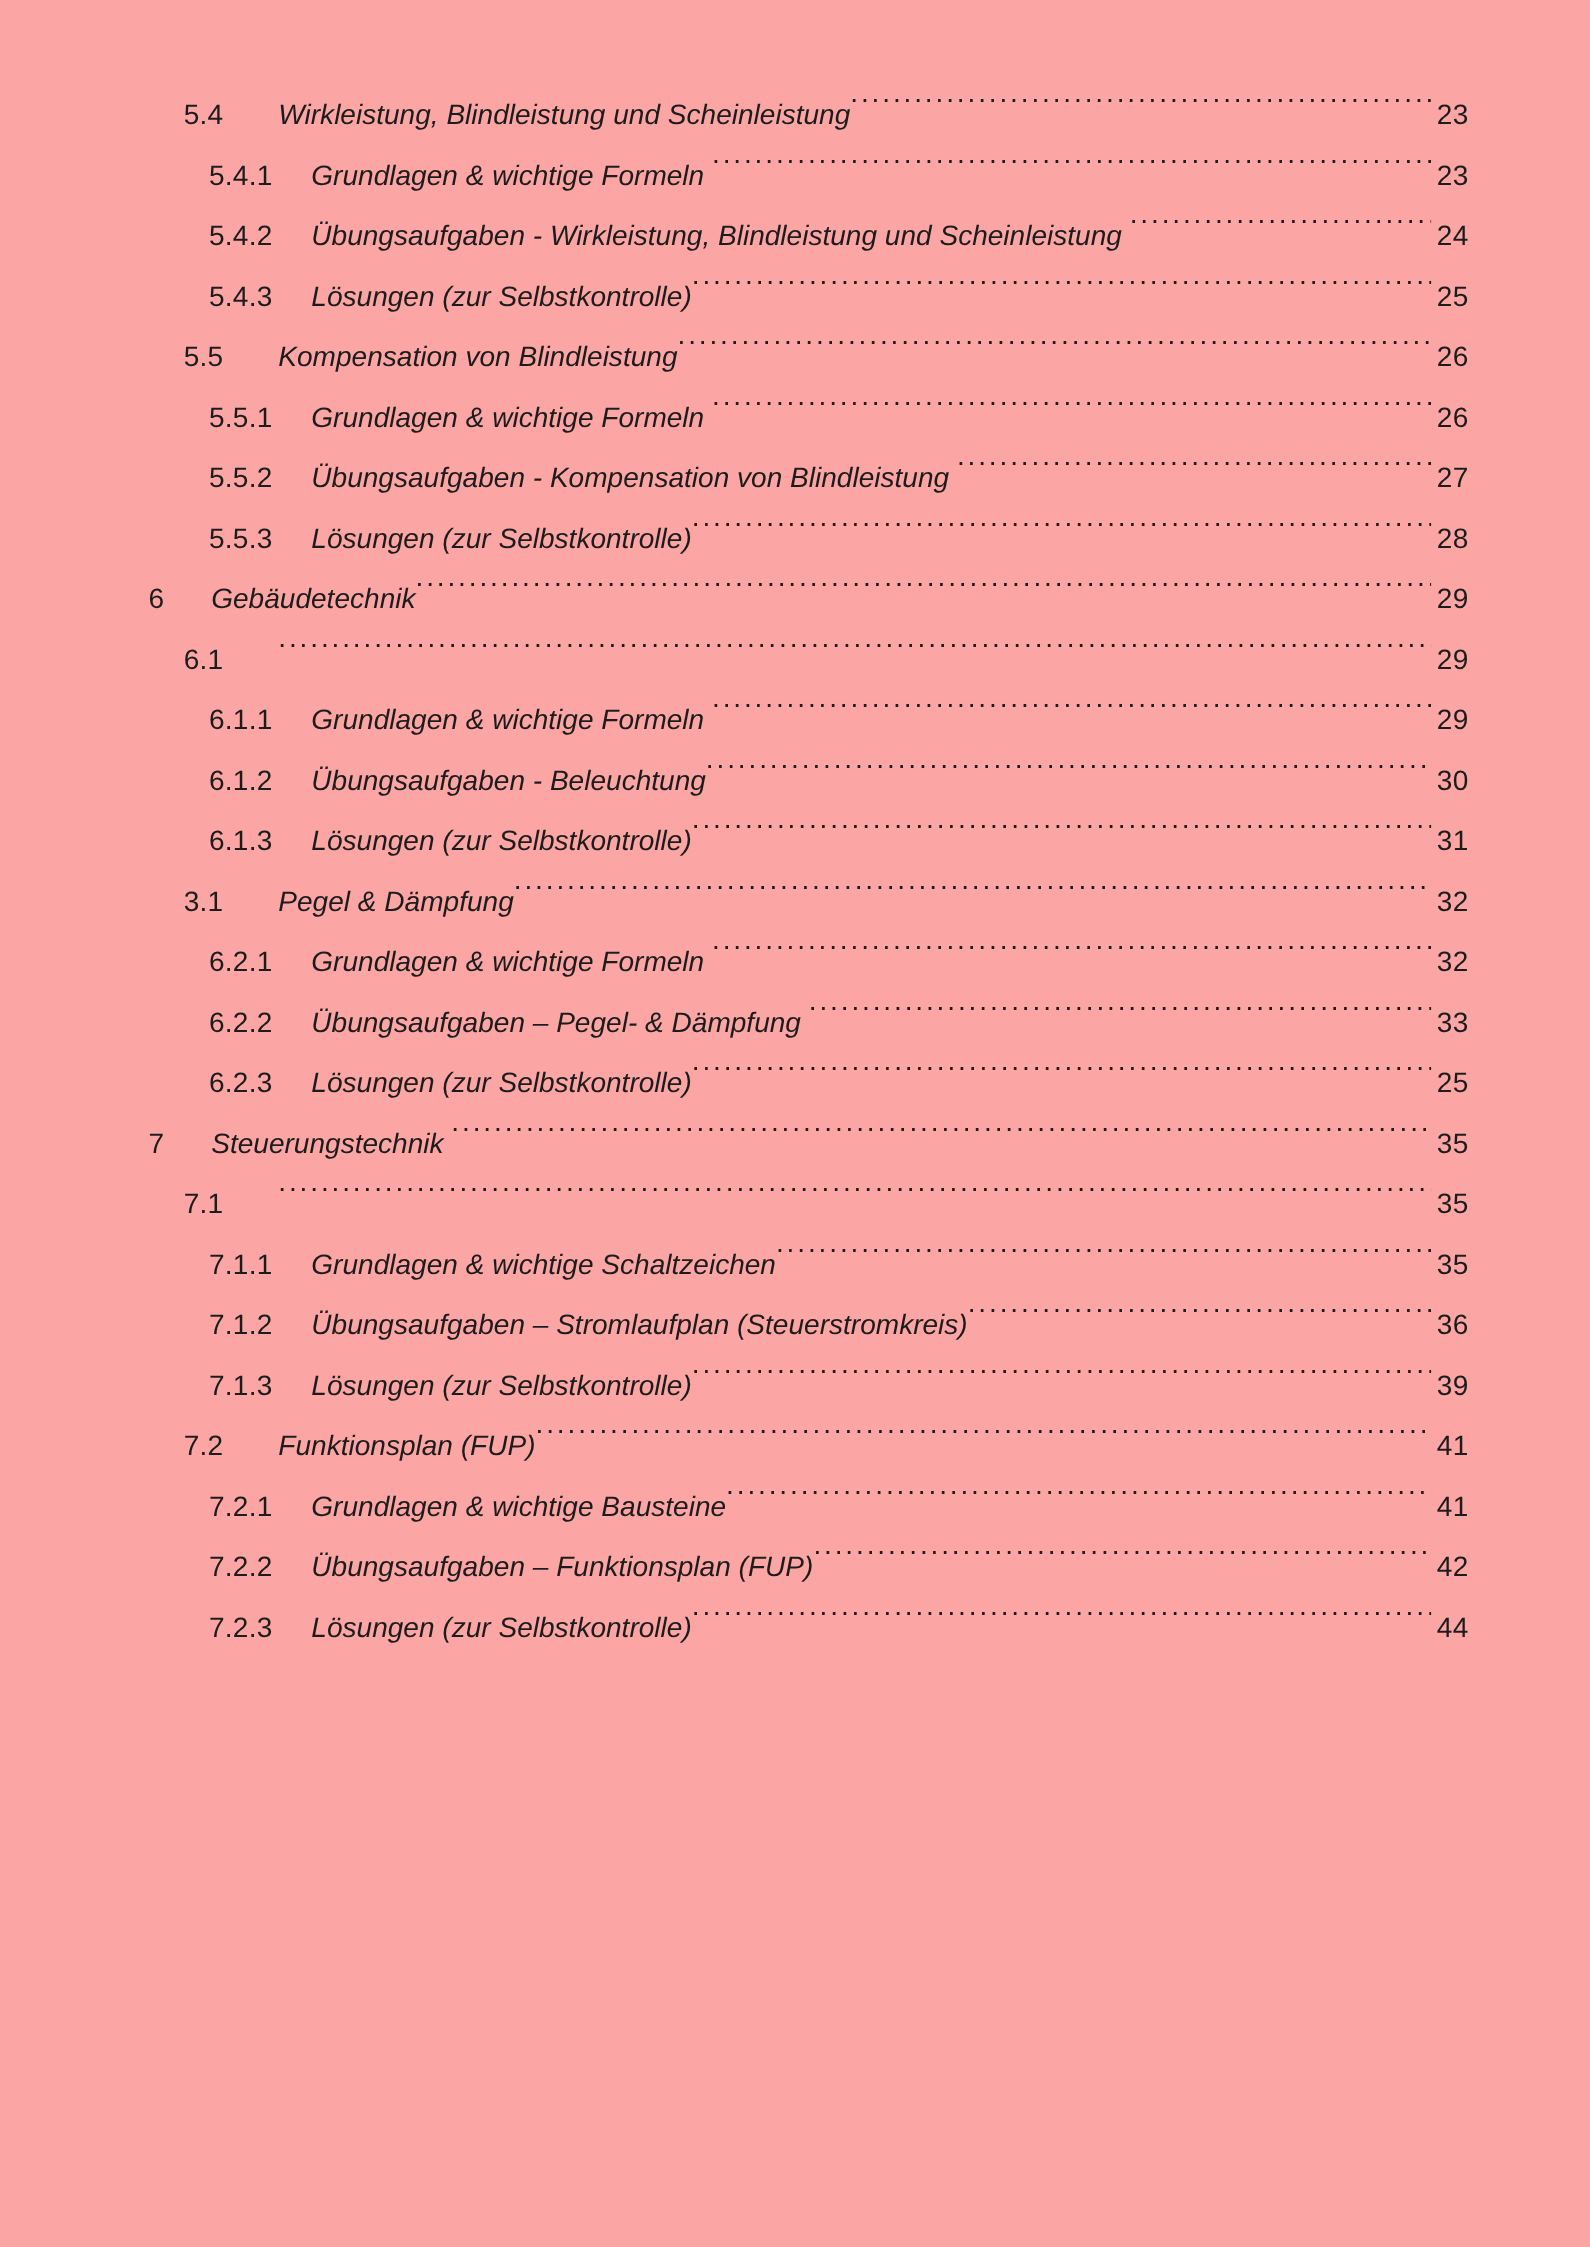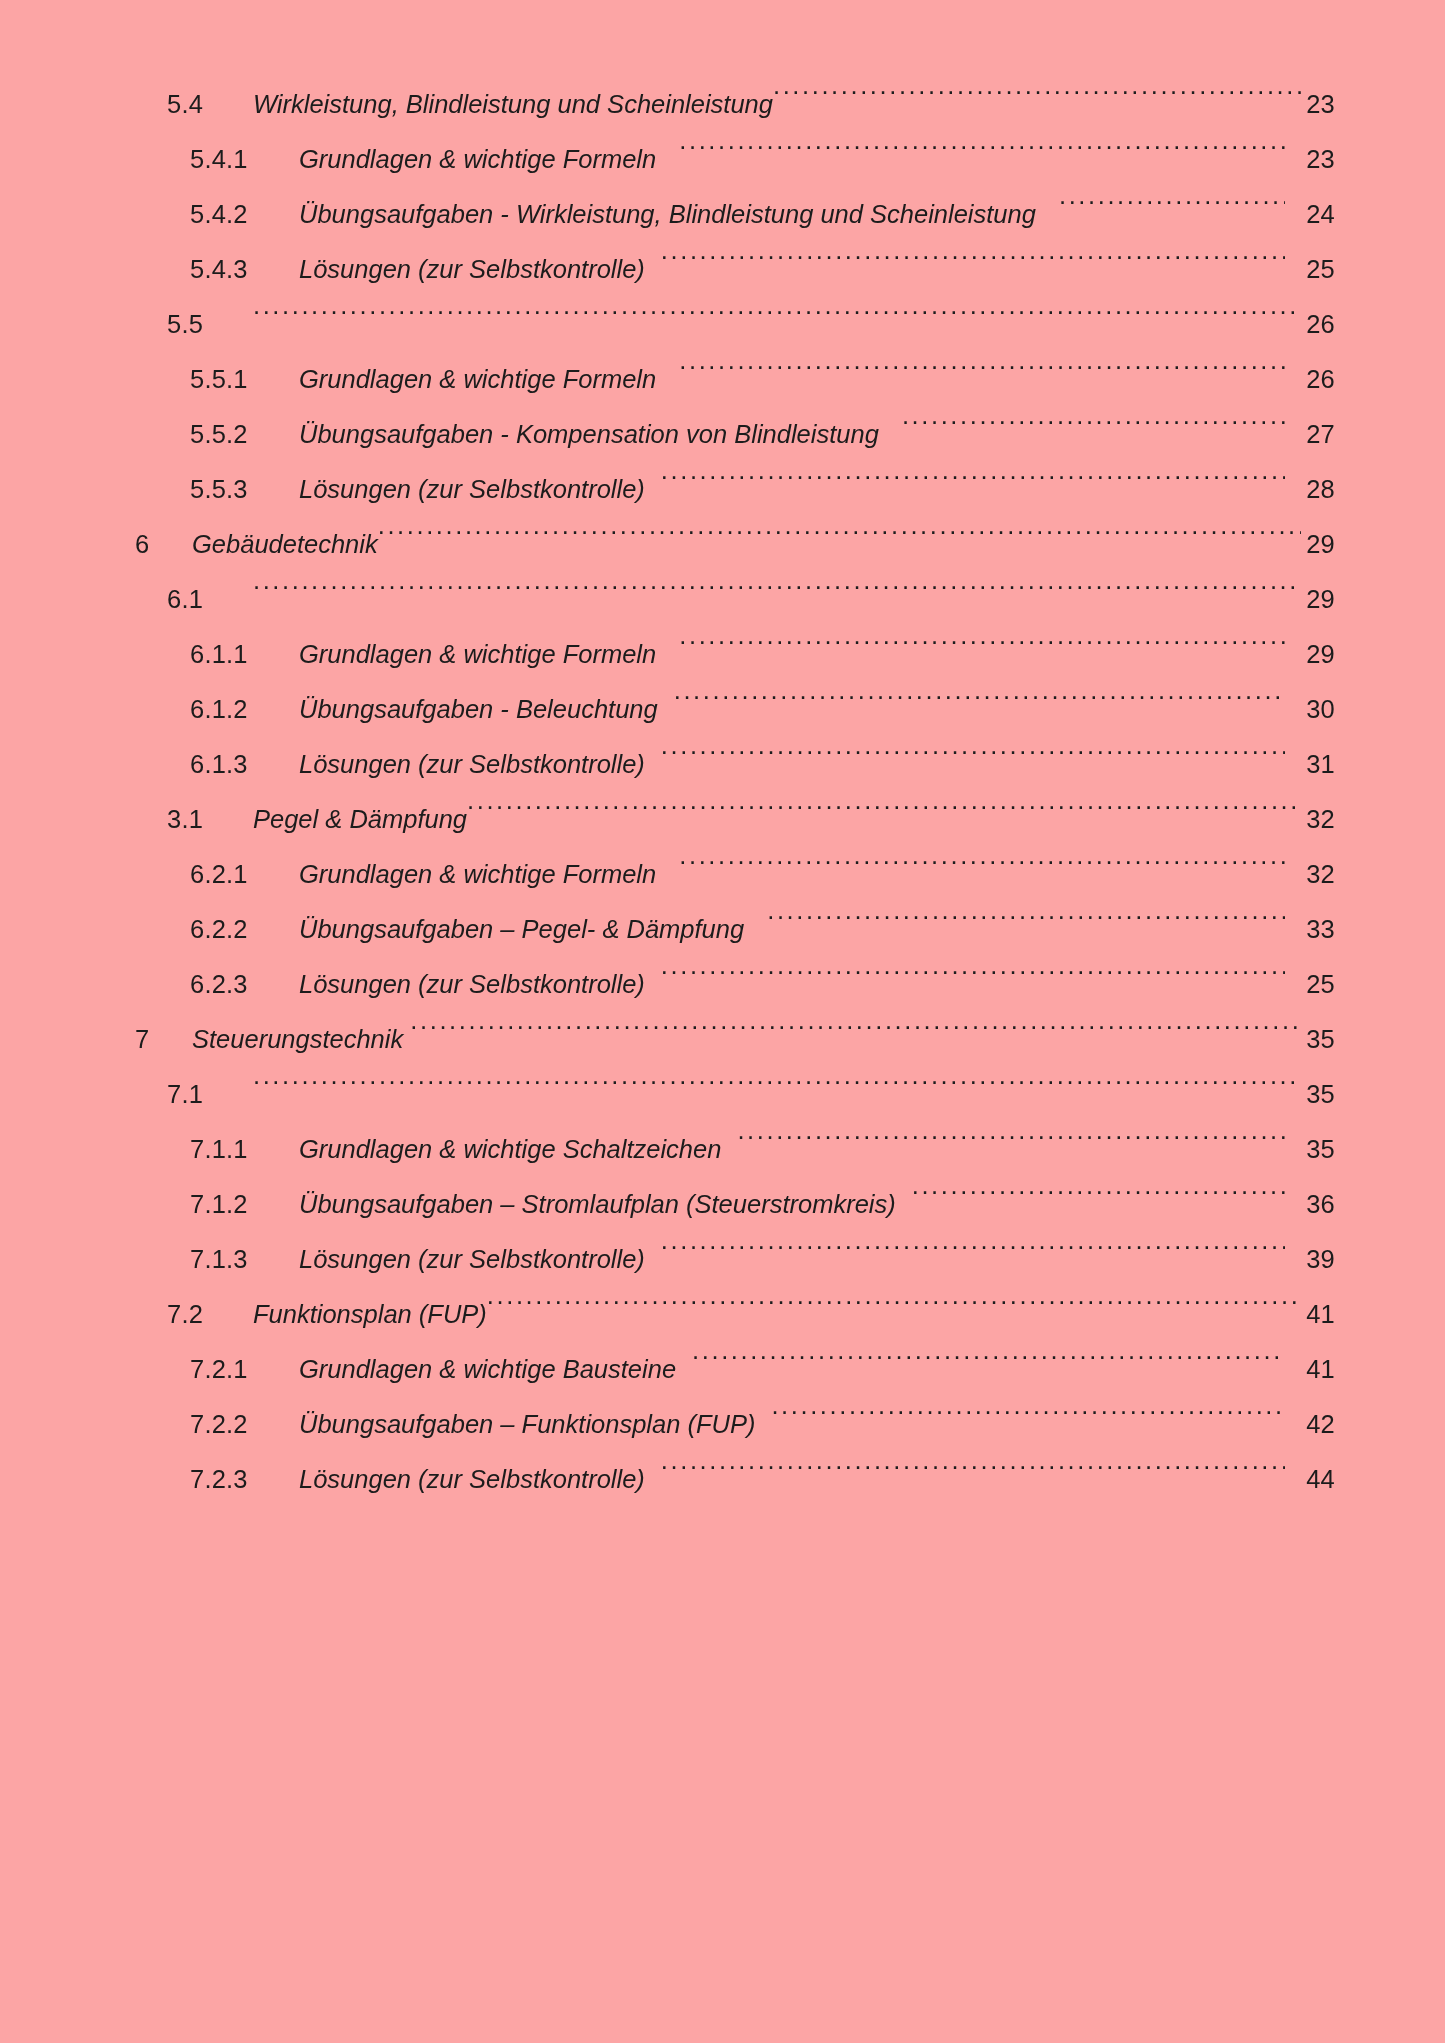--- a/index.html
+++ b/index.html
@@ -83,21 +83,20 @@
   .lvl2 {
     padding-left: 167px;
   }
   .lvl2 .num {
     width: 86px;
   }
 
   
   .lvl3 {
     padding-left: 190px;
-    gap: 16px;
   }
   .lvl3 .num {
     width: 93px;
   }
 
   
   .gap .title::after {
     content: "\00a0";
   }
 </style>
@@ -125,20 +124,21 @@
         <span class="pageno">24</span>
       </div>
       <div class="toc-entry lvl3">
         <span class="num">5.4.3</span>
         <span class="title">Lösungen (zur Selbstkontrolle)</span>
         <span class="leader"></span>
         <span class="pageno">25</span>
       </div>
       <div class="toc-entry lvl2">
         <span class="num">5.5</span>
+        <span class="title">Kompensation von Blindleistung</span>
         <span class="leader"></span>
         <span class="pageno">26</span>
       </div>
       <div class="toc-entry lvl3 gap">
         <span class="num">5.5.1</span>
         <span class="title">Grundlagen &amp; wichtige Formeln</span>
         <span class="leader"></span>
         <span class="pageno">26</span>
       </div>
       <div class="toc-entry lvl3 gap">

